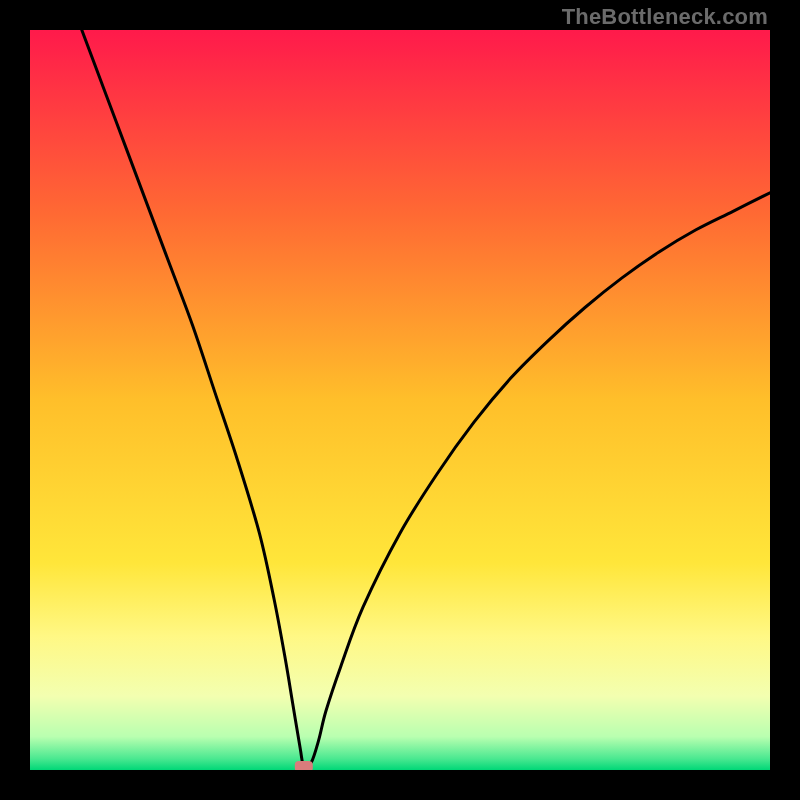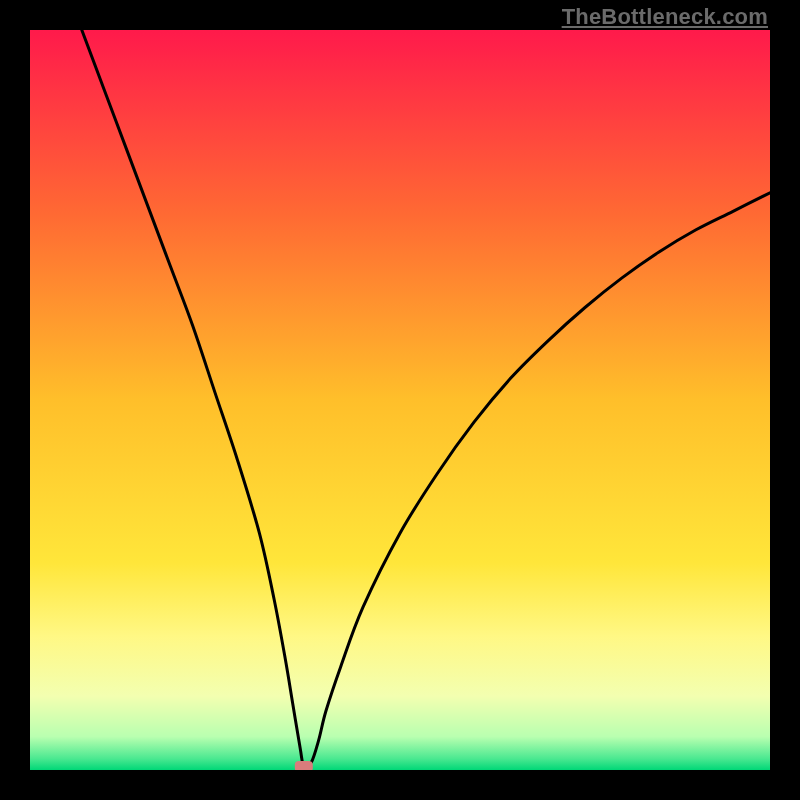--- a/index.html
+++ b/index.html
@@ -33,21 +33,20 @@
   }
   .watermark {
     position: absolute;
     top: 4px;
     right: 32px;
     font-family: Arial, Helvetica, sans-serif;
     font-size: 22px;
     font-weight: 600;
     color: #6b6b6b;
     letter-spacing: 0.2px;
-    text-decoration: underline;
   }
   svg {
     display: block;
   }
 </style>
 </head>
 <body>
 
 <div class="container">
   <div class="watermark">TheBottleneck.com</div>

